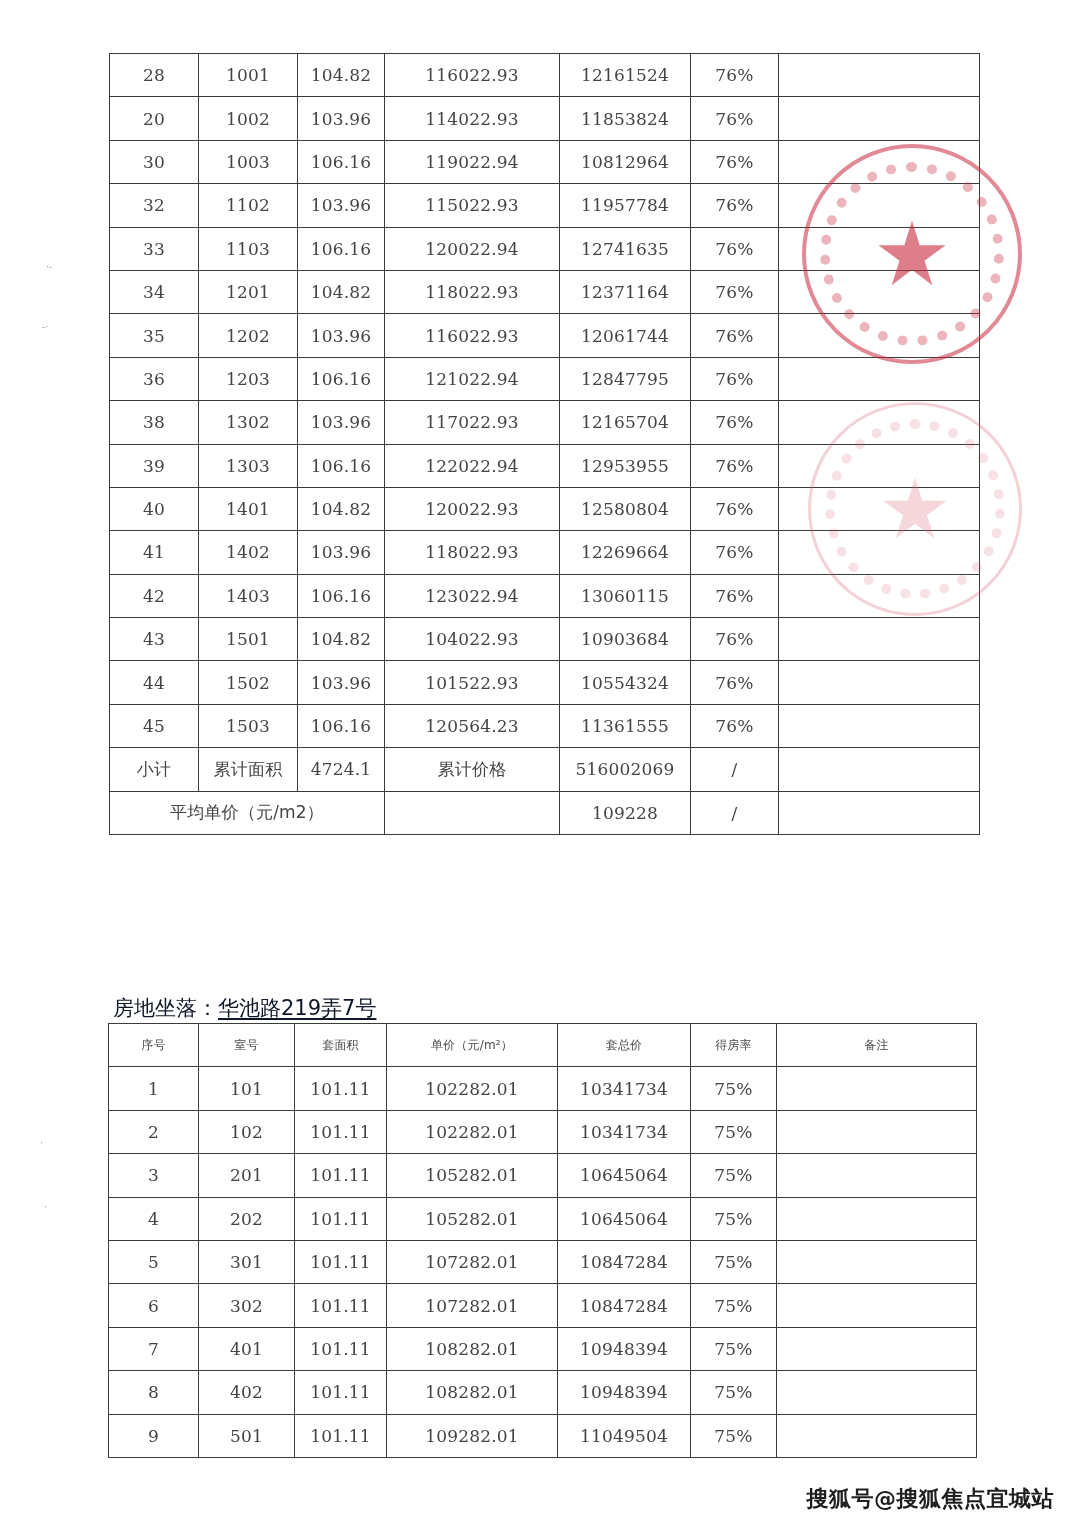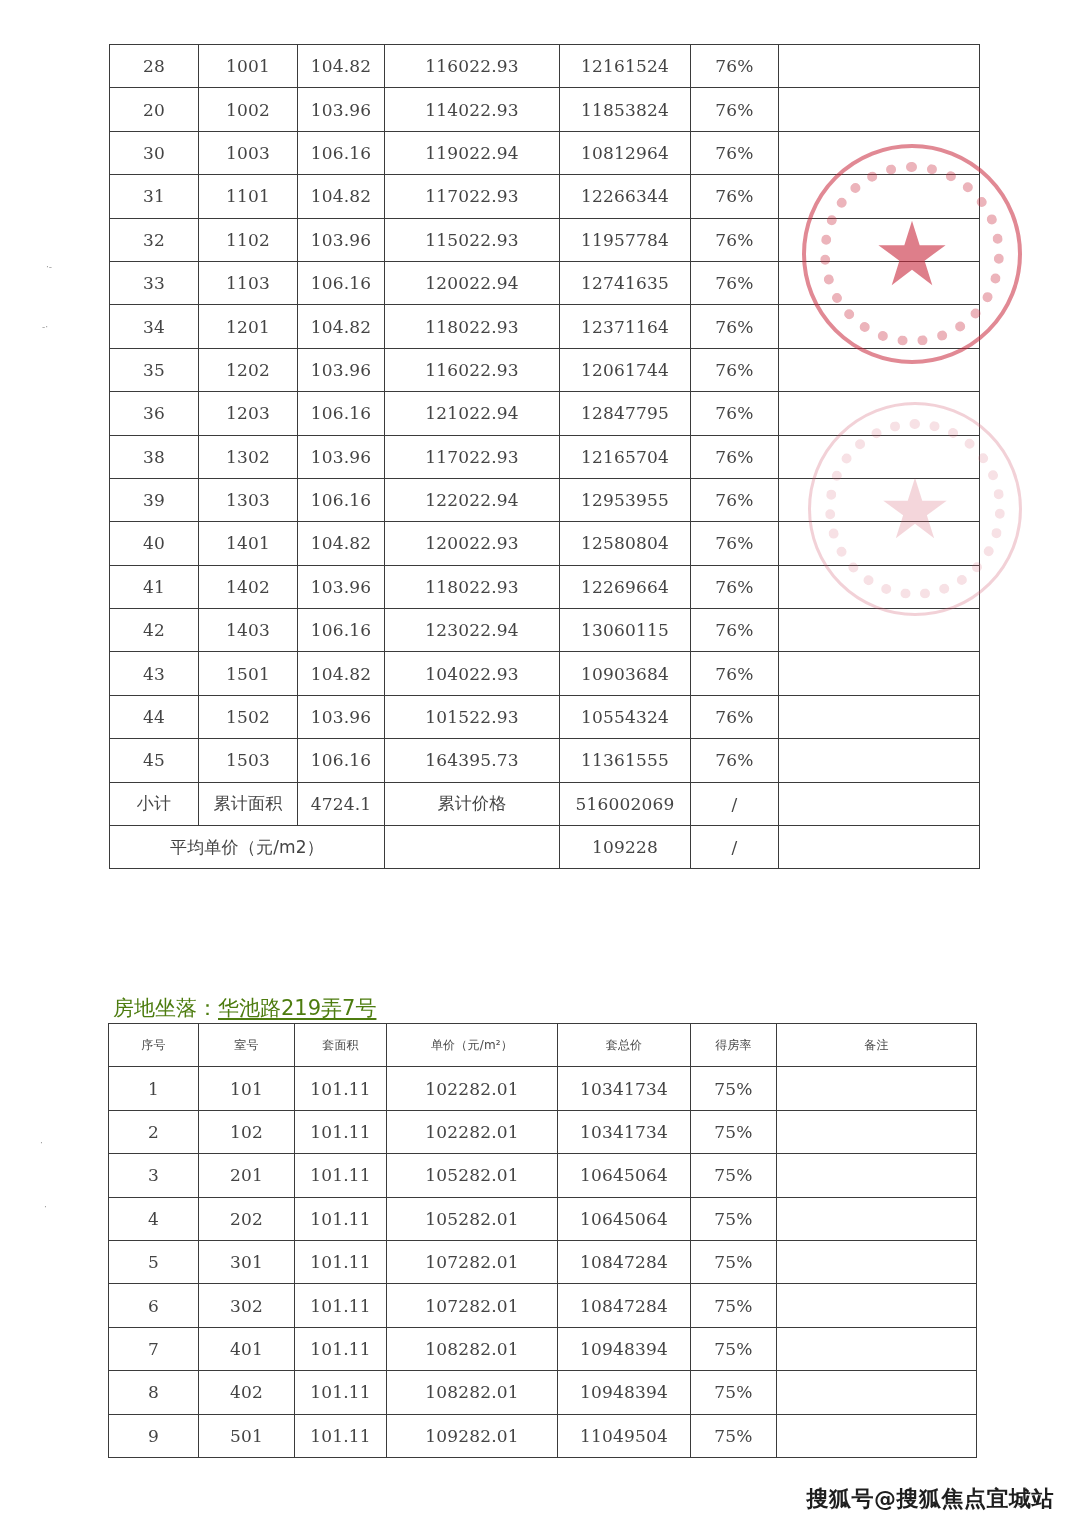--- a/index.html
+++ b/index.html
@@ -11,27 +11,27 @@
     }
     .tbl { position: absolute; border-collapse: collapse; table-layout: fixed; }
     .tbl td {
       border: 1.6px solid #3b3b3b;
       text-align: center; vertical-align: middle;
       padding: 0; font-size: 17px; letter-spacing: 0.2px;
       color: #444;
       white-space: nowrap; overflow: hidden;
     }
     .tbl tr { height: 43.4px; }
-    #t1 { left: 109px; top: 44px; width: 870px; }
+    #t1 { left: 109px; top: 53px; width: 870px; }
     #t2 { left: 108px; top: 1023px; width: 868px; }
     .cjk { font-family: "DejaVu Sans", "Liberation Sans", sans-serif; font-size: 18px; color: #4a4a4a; margin-top: 16px; }
     .hdr td { font-family: "DejaVu Sans", "Liberation Sans", sans-serif; font-size: 12px; color: #4a4a4a; }
     .title2 {
       position: absolute; left: 113px; top: 994px;
-      font-family: "DejaVu Sans", "Liberation Sans", sans-serif; font-size: 21px; color: #4d7c0f;
+      font-family: "DejaVu Sans", "Liberation Sans", sans-serif; font-size: 21px; color: #0f172a;
     }
     .title2 .addr { text-decoration: underline; text-underline-offset: 3px; }
     .stamp { position: absolute; border-radius: 50%; pointer-events: none; }
     .stamp1 {
       left: 802px; top: 144px; width: 212px; height: 212px;
       border: 4px solid rgba(200, 40, 60, 0.55);
     }
     .stamp2 {
       left: 808px; top: 402px; width: 208px; height: 208px;
       border: 3px solid rgba(210, 90, 110, 0.28);
@@ -85,29 +85,20 @@
       <tr>
         <td>30</td>
         <td>1003</td>
         <td>106.16</td>
         <td>119022.94</td>
         <td>10812964</td>
         <td>76%</td>
         <td></td>
       </tr>
       <tr>
-        <td>31</td>
-        <td>1101</td>
-        <td>104.82</td>
-        <td>117022.93</td>
-        <td>12266344</td>
-        <td>76%</td>
-        <td></td>
-      </tr>
-      <tr>
         <td>32</td>
         <td>1102</td>
         <td>103.96</td>
         <td>115022.93</td>
         <td>11957784</td>
         <td>76%</td>
         <td></td>
       </tr>
       <tr>
         <td>33</td>
@@ -205,21 +196,21 @@
         <td>103.96</td>
         <td>101522.93</td>
         <td>10554324</td>
         <td>76%</td>
         <td></td>
       </tr>
       <tr>
         <td>45</td>
         <td>1503</td>
         <td>106.16</td>
-        <td>164395.73</td>
+        <td>120564.23</td>
         <td>11361555</td>
         <td>76%</td>
         <td></td>
       </tr>
       <tr>
         <td class="cjk">小计</td>
         <td class="cjk">累计面积</td>
         <td>4724.1</td>
         <td class="cjk">累计价格</td>
         <td>516002069</td>

